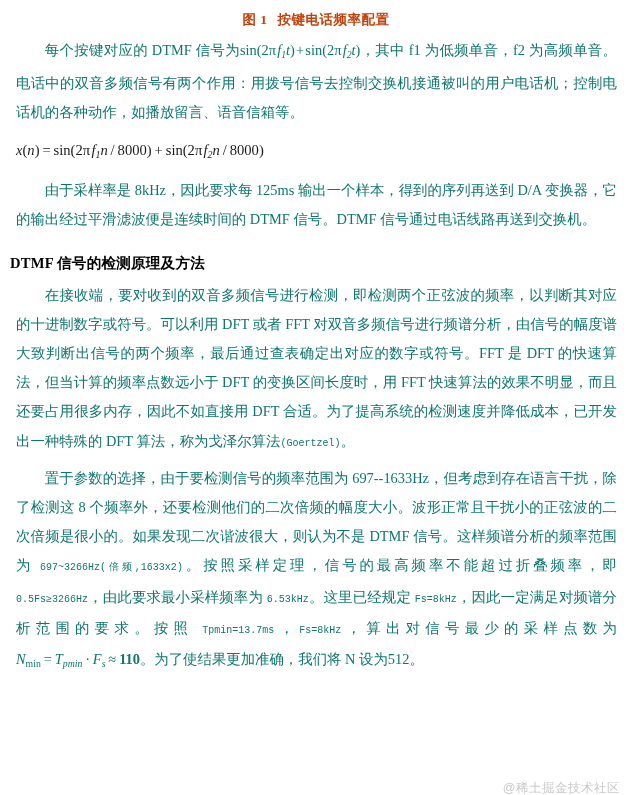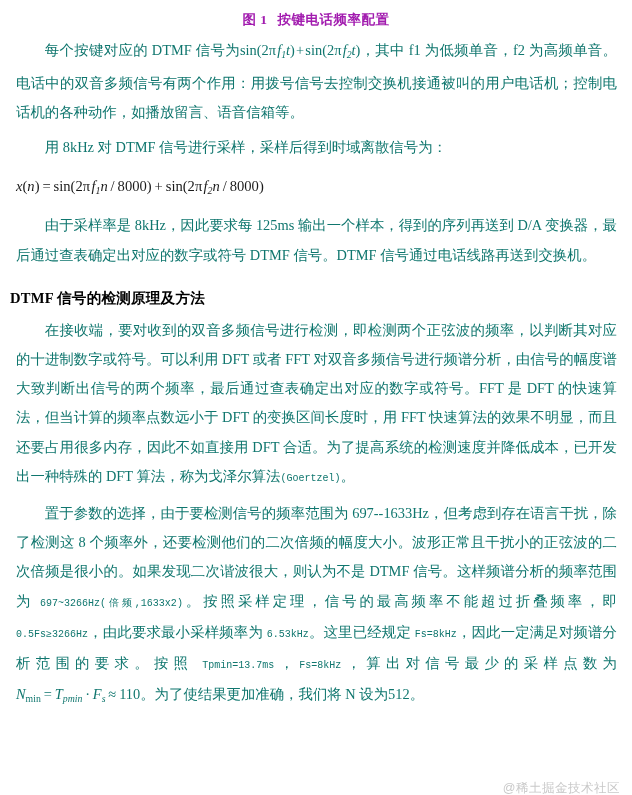--- a/index.html
+++ b/index.html
@@ -22,21 +22,21 @@
     box-sizing: border-box;
     padding: 0;
   }
   .fig-caption {
     text-align: center;
     font-size: 13.5px;
     font-weight: 600;
     letter-spacing: 0.5px;
     margin: 10px 0 0 0;
     line-height: 20px;
-    color: #a21caf;
+    color: #c2410c;
   }
   .fig-caption .num {
     margin-right: 10px;
     font-weight: 600;
   }
   .body-block {
     padding: 0 15px 0 16px;
   }
   p.para {
     font-size: 14.4px;
@@ -79,21 +79,21 @@
     margin: 16px 0 2px 0;
     padding: 0 0 0 10px;
     line-height: 24px;
     letter-spacing: 0.2px;
   }
   .mono {
     font-family: "Liberation Mono", "DejaVu Sans Mono", monospace;
     font-size: 10px;
   }
   .bold-num {
-    font-weight: normal;
+    font-weight: bold;
   }
   .watermark {
     position: absolute;
     right: 12px;
     bottom: 8px;
     font-size: 12.5px;
     color: #c9c9c9;
     font-family: "Liberation Sans", "DejaVu Sans", sans-serif;
     letter-spacing: 0.5px;
     white-space: nowrap;
@@ -106,27 +106,26 @@
 <div class="page">
 
   <div class="fig-caption">
     <span class="num">图 1</span><span>按键电话频率配置</span>
   </div>
 
   <div class="body-block">
 
     <p class="para"><span>每个按键对应的 DTMF 信号为</span><span class="nowrap">sin(2<span class="mathvar up">π</span> <span class="mathvar">f</span><sub>1</sub><span class="mathvar">t</span>) + sin(2<span class="mathvar up">π</span> <span class="mathvar">f</span><sub>2</sub><span class="mathvar">t</span>)</span><span>，其中 f1 为低频单音，f2 为高频单音。电话中的双音多频信号有两个作用：用拨号信号去控制交换机接通被叫的用户电话机；控制电话机的各种动作，如播放留言、语音信箱等。</span></p>
 
-    <p class="para">用 8kHz 对 DTMF 信号进行采样，采样后得到时域离散信号为：</p>
 
     <div class="eq-display">
       <span class="mathvar">x</span>(<span class="mathvar">n</span>) = sin(2<span class="mathvar up">π</span> <span class="mathvar">f</span><sub>1</sub><span class="mathvar">n</span> / 8000) + sin(2<span class="mathvar up">π</span> <span class="mathvar">f</span><sub>2</sub><span class="mathvar">n</span> / 8000)
     </div>
 
-    <p class="para tight">由于采样率是 8kHz，因此要求每 125ms 输出一个样本，得到的序列再送到 D/A 变换器，最后通过查表确定出对应的数字或符号 DTMF 信号。DTMF 信号通过电话线路再送到交换机。</p>
+    <p class="para tight">由于采样率是 8kHz，因此要求每 125ms 输出一个样本，得到的序列再送到 D/A 变换器，它的输出经过平滑滤波便是连续时间的 DTMF 信号。DTMF 信号通过电话线路再送到交换机。</p>
 
   </div>
 
   <div class="sec-heading">DTMF 信号的检测原理及方法</div>
 
   <div class="body-block">
 
     <p class="para"><span>在接收端，要对收到的双音多频信号进行检测，即检测两个正弦波的频率，以判断其对应的十进制数字或符号。可以利用 DFT 或者 FFT 对双音多频信号进行频谱分析，由信号的幅度谱大致判断出信号的两个频率，最后通过查表确定出对应的数字或符号。FFT 是 DFT 的快速算法，但当计算的频率点数远小于 DFT 的变换区间长度时，用 FFT 快速算法的效果不明显，而且还要占用很多内存，因此不如直接用 DFT 合适。为了提高系统的检测速度并降低成本，已开发出一种特殊的 DFT 算法，称为戈泽尔算法</span><span class="mono">(Goertzel)</span><span>。</span></p>
 
     <p class="para"><span>置于参数的选择，由于要检测信号的频率范围为 697--1633Hz，但考虑到存在语言干扰，除了检测这 8 个频率外，还要检测他们的二次倍频的幅度大小。波形正常且干扰小的正弦波的二次倍频是很小的。如果发现二次谐波很大，则认为不是 DTMF 信号。这样频谱分析的频率范围为 </span><span class="mono">697~3266Hz(倍频,1633x2)</span><span>。按照采样定理，信号的最高频率不能超过折叠频率，即 </span><span class="mono">0.5Fs≥3266Hz</span><span>，由此要求最小采样频率为 </span><span class="mono">6.53kHz</span><span>。这里已经规定 </span><span class="mono">Fs=8kHz</span><span>，因此一定满足对频谱分析范围的要求。按照 </span><span class="mono">Tpmin=13.7ms</span><span>，</span><span class="mono">Fs=8kHz</span><span>，算出对信号最少的采样点数为 </span><span class="nowrap"><span class="mathvar">N</span><sub class="up">min</sub> = <span class="mathvar">T</span><sub><span class="mathvar">p</span>min</sub> · <span class="mathvar">F</span><sub><span class="mathvar">s</span></sub> ≈ <span class="bold-num">110</span></span><span>。为了使结果更加准确，我们将 N 设为</span><span>512</span><span>。</span></p>

